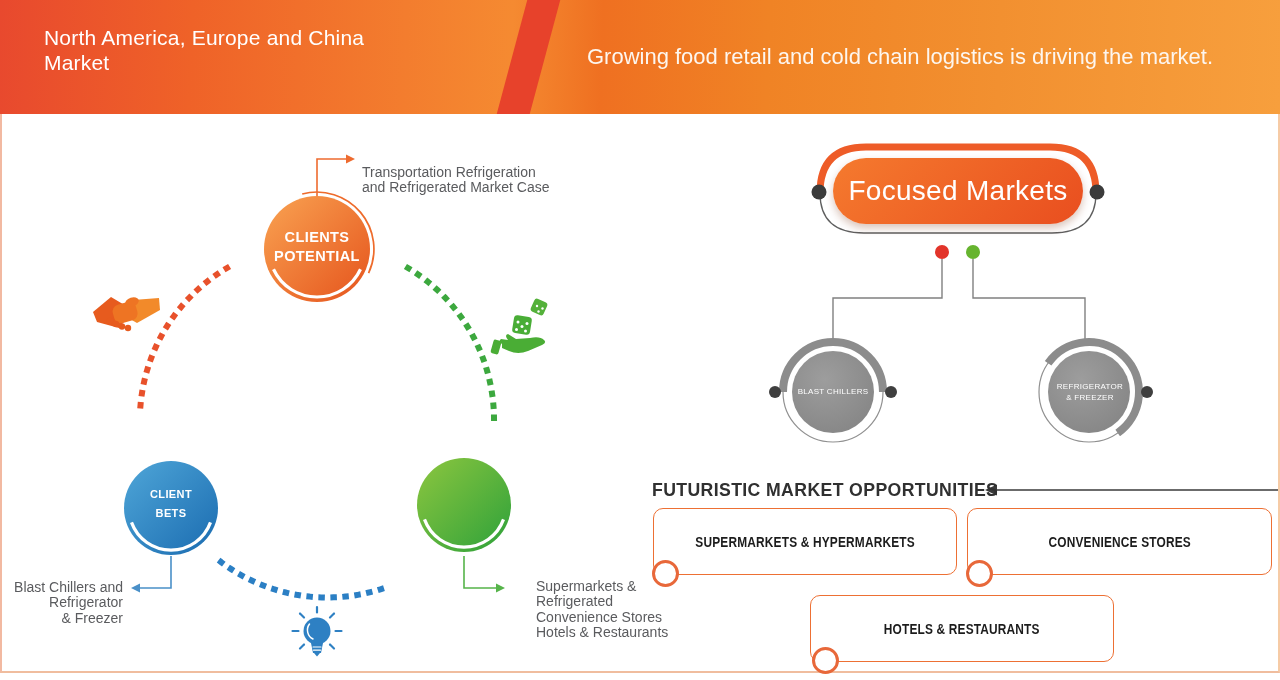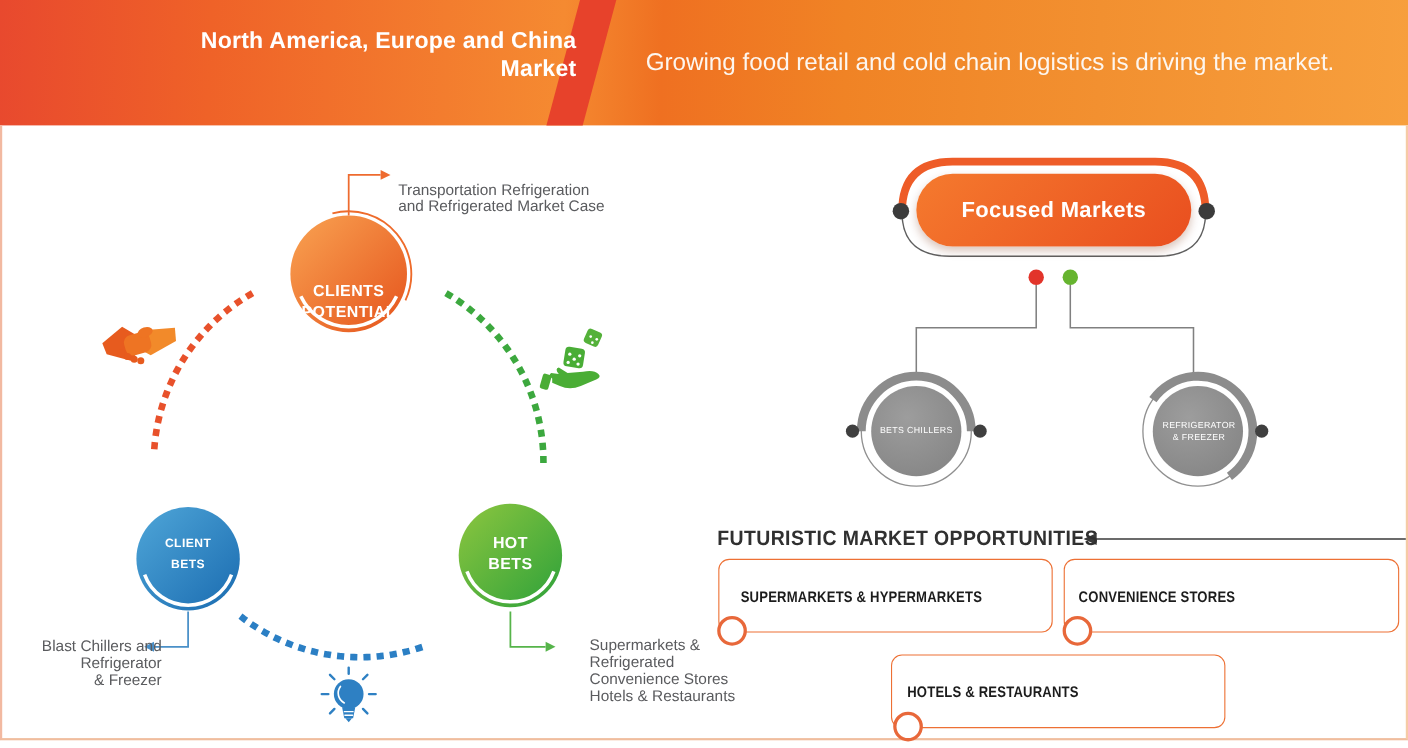--- a/index.html
+++ b/index.html
@@ -4,63 +4,63 @@
 <style>
   html,body{margin:0;padding:0;background:#ffffff;}
   #stage{position:relative;width:1280px;height:680px;background:#ffffff;overflow:hidden;
          font-family:"Liberation Sans",sans-serif;}
   .abs{position:absolute;}
 
   
   #header{left:0;top:0;width:1280px;height:114px;
     background:linear-gradient(92deg,#e8492e 0%,#ef6228 15%,#f58a31 40%,#ef7021 47%,#f08325 60%,#f29030 78%,#f79f3d 100%);}
   #header-stripe{left:512px;top:0;width:33px;height:114px;background:#e7422b;transform:skewX(-15deg);}
-  #title{left:44px;top:25px;width:480px;color:#ffffff;font-size:21px;font-weight:bold;line-height:25px;letter-spacing:.2px;text-align:right;}
+  #title{left:44px;top:25px;width:480px;color:#ffffff;font-size:21px;font-weight:normal;line-height:25px;letter-spacing:.2px;}
   #title span{display:block;}
   #subtitle{left:520px;top:0;width:760px;height:114px;display:flex;align-items:center;justify-content:center;
     color:#fdf6ef;font-size:22px;}
 
   
   #frame{left:0;top:114px;width:1276px;height:557px;border:2px solid #f2b9a1;border-top:none;
     border-right-color:#f6cba6;border-bottom-color:#f0bd9e;pointer-events:none;}
 
   
   #canvas{left:0;top:0;width:1280px;height:680px;}
 
   
   .circle-label{color:#ffffff;font-weight:bold;text-align:center;letter-spacing:.4px;}
   .circle-label span{display:block;}
-  #lbl-clients{left:257px;top:228px;width:120px;font-size:14.5px;line-height:19px;margin-top:28px;}
+  #lbl-clients{left:257px;top:228px;width:120px;font-size:14.5px;line-height:19px;}
   #lbl-focus{left:111px;top:485px;width:120px;font-size:11px;line-height:19px;}
   #lbl-hot{left:404px;top:485px;width:120px;font-size:14.5px;line-height:19px;}
 
   .node-label{color:#ffffff;text-align:center;letter-spacing:.3px;}
   .node-label span{display:block;}
   #lbl-blast{left:783px;top:387px;width:100px;font-size:8px;line-height:10px;}
   #lbl-refrig{left:1040px;top:381px;width:100px;font-size:8px;line-height:11px;}
 
   
   .callout{color:#5a5b5e;font-size:14px;line-height:15.3px;}
   .callout span{display:block;}
   #callout-clients{left:362px;top:165px;width:220px;line-height:15.2px;}
-  #callout-focus{left:0px;top:580px;width:123px;text-align:right;margin-left:24px;}
+  #callout-focus{left:0px;top:580px;width:123px;text-align:right;}
   #callout-hot{left:536px;top:579px;width:190px;}
 
   
   #pill{left:833px;top:158px;width:250px;height:66px;border-radius:33px;
     background:linear-gradient(135deg,#f57a2e,#e94e1f);
     box-shadow:0 4px 9px rgba(120,40,0,.28);
     display:flex;align-items:center;justify-content:center;
-    color:#ffffff;font-size:20px;font-weight:bold;letter-spacing:.3px;}
+    color:#ffffff;font-size:28px;font-weight:normal;letter-spacing:.3px;}
 
   
   #opp-heading{left:652px;top:479px;color:#303030;font-size:19px;font-weight:bold;letter-spacing:.4px;
     transform:scaleX(.93);transform-origin:left center;white-space:nowrap;}
   .opp-box{height:65px;border:1.5px solid #ed7034;border-radius:10px;background:#ffffff;
-    display:flex;align-items:center;justify-content:flex-start;}
+    display:flex;align-items:center;justify-content:center;}
   .opp-box .lab{color:#1c1c1c;font-size:14px;font-weight:bold;letter-spacing:.2px;
     transform:scaleX(.85);white-space:nowrap;}
   #box-super{left:653px;top:508px;width:302px;}
   #box-conv{left:967px;top:508px;width:303px;}
   #box-hotel{left:810px;top:595px;width:302px;}
   .corner-dot{width:27px;height:27px;border-radius:50%;border:3px solid #e8683a;background:#ffffff;box-sizing:border-box;}
   #dot-super{left:652px;top:560px;}
   #dot-conv{left:966px;top:560px;}
   #dot-hotel{left:812px;top:647px;}
 </style>
@@ -221,45 +221,41 @@
   </svg>
 
   <div id="lbl-clients" class="abs circle-label">
     <span>CLIENTS</span>
     <span>POTENTIAL</span>
   </div>
   <div id="lbl-focus" class="abs circle-label">
     <span>CLIENT</span>
     <span>BETS</span>
   </div>
-  <div id="lbl-hot" class="abs circle-label">
-    <span>HOT</span>
-    <span>BETS</span>
-  </div>
 
   <div id="callout-clients" class="abs callout">
     <span>Transportation Refrigeration</span>
     <span>and Refrigerated Market Case</span>
   </div>
   <div id="callout-focus" class="abs callout">
     <span>Blast Chillers and</span>
     <span>Refrigerator</span>
     <span>&amp; Freezer</span>
   </div>
   <div id="callout-hot" class="abs callout">
     <span>Supermarkets &amp;</span>
     <span>Refrigerated</span>
     <span>Convenience Stores</span>
     <span>Hotels &amp; Restaurants</span>
   </div>
 
   <div id="pill" class="abs">Focused Markets</div>
 
   <div id="lbl-blast" class="abs node-label">
-    <span>BETS CHILLERS</span>
+    <span>BLAST CHILLERS</span>
   </div>
   <div id="lbl-refrig" class="abs node-label">
     <span>REFRIGERATOR</span>
     <span>&amp; FREEZER</span>
   </div>
 
   <div id="opp-heading" class="abs">FUTURISTIC MARKET OPPORTUNITIES</div>
 
   <div id="box-super" class="abs opp-box">
     <span class="lab">SUPERMARKETS &amp; HYPERMARKETS</span>

